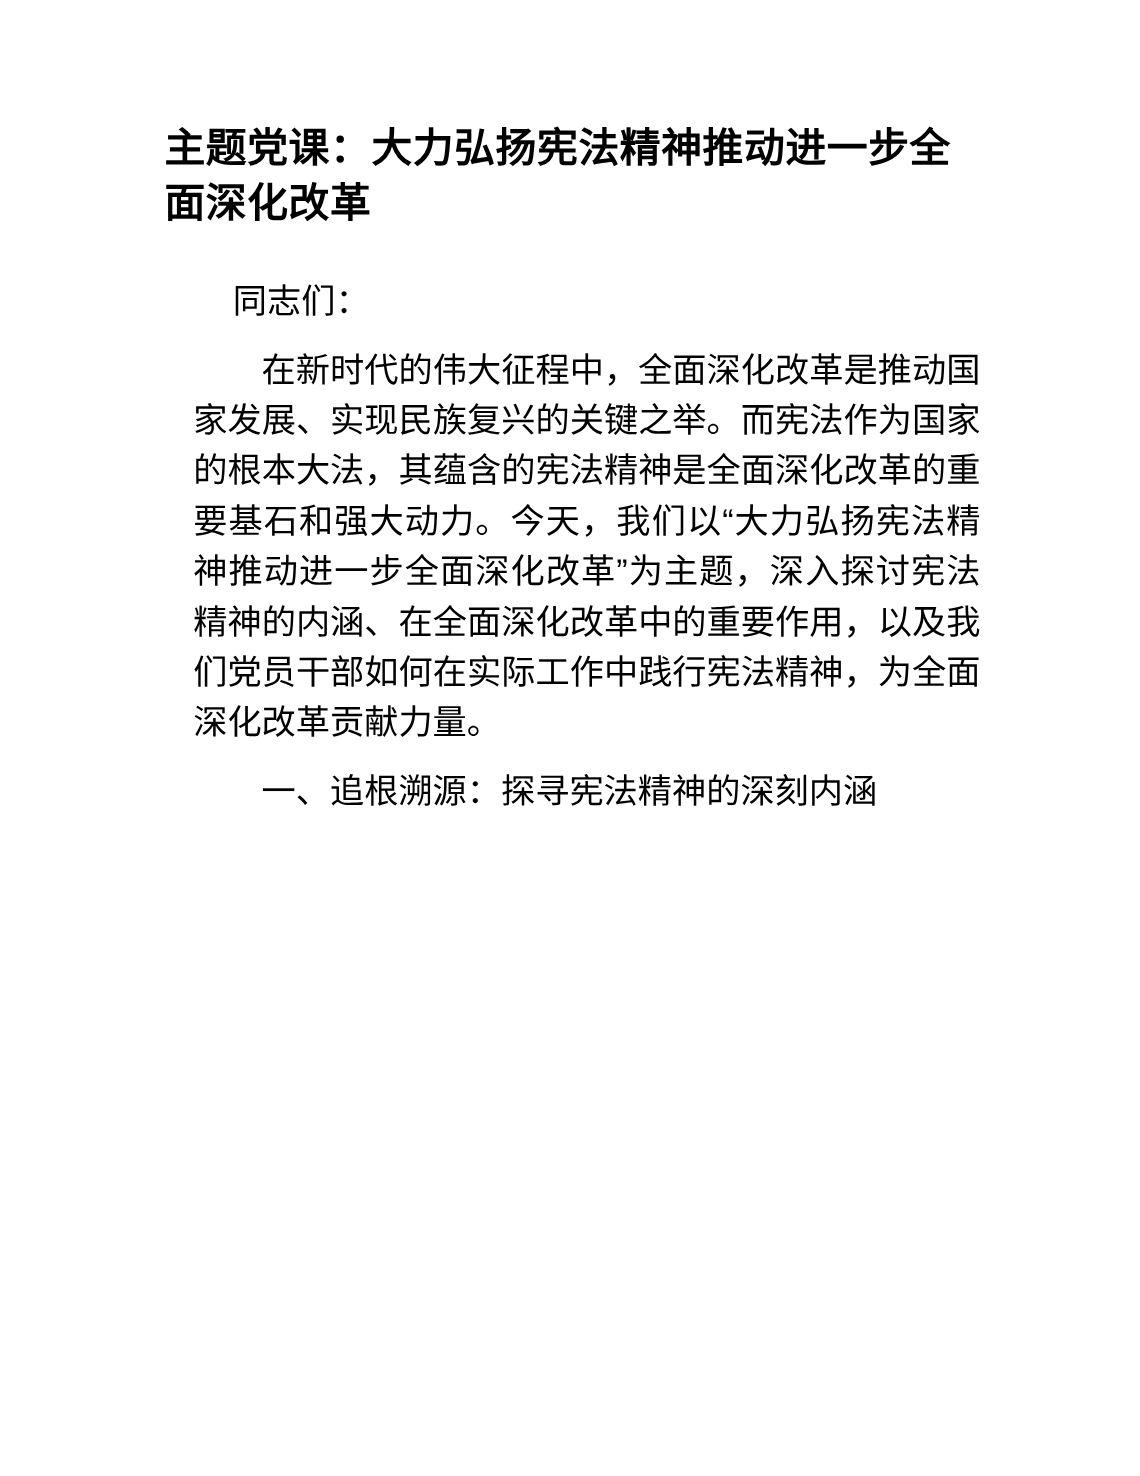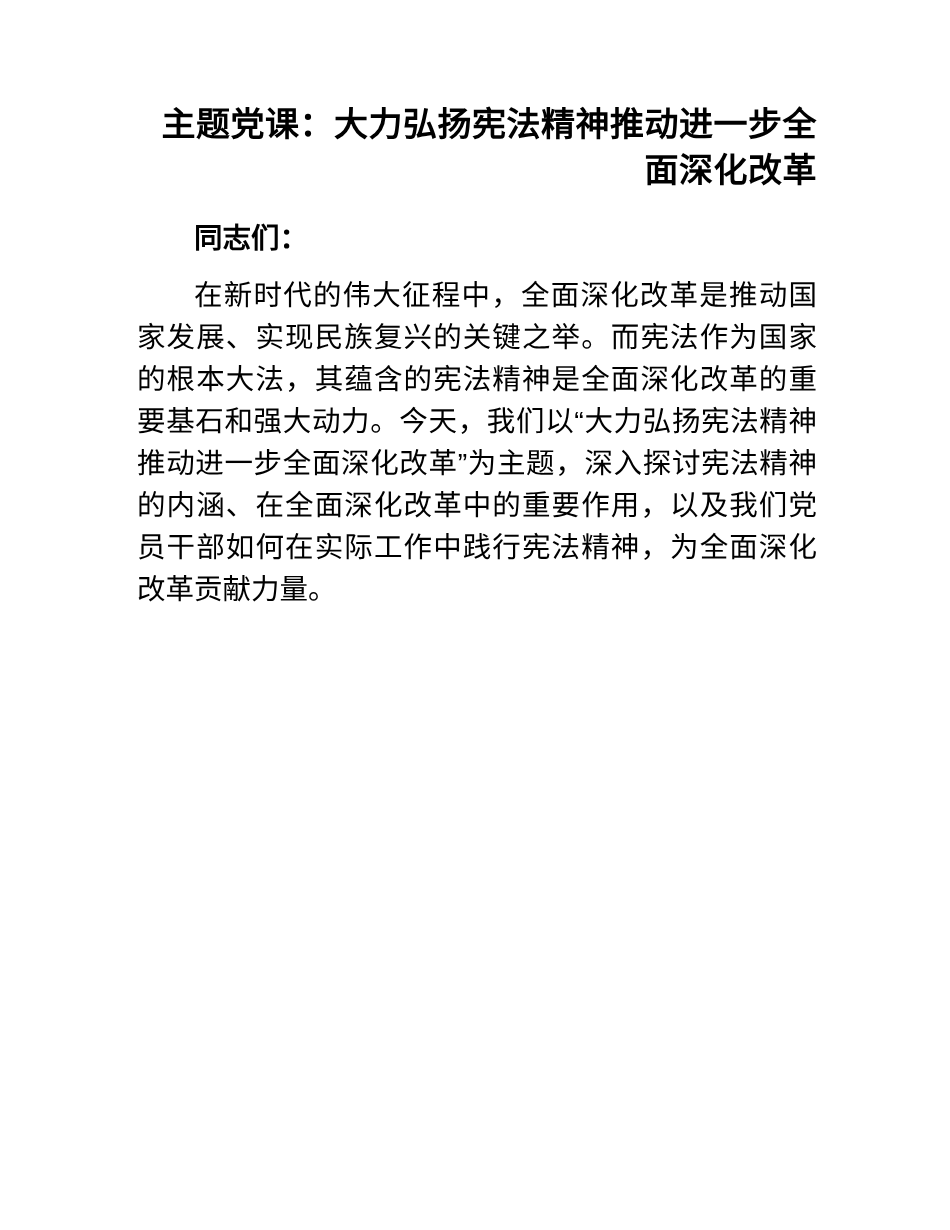--- a/index.html
+++ b/index.html
@@ -31,54 +31,55 @@
     width: 680px;
   }
 
   
   .doc-title {
     margin: 0;
     padding-top: 101px;
     font-size: 34px;
     line-height: 46px;
     font-weight: bold;
-    text-align: right;
+    text-align: left;
     letter-spacing: 0.5px;
     word-break: break-all;
   }
 
   
   .para {
     margin: 0;
     font-size: 28.5px;
     line-height: 42px;
     text-align: justify;
     text-justify: inter-ideograph;
     text-indent: 2em;
     word-break: break-all;
     letter-spacing: 0;
   }
 
-  .para.gap-salutation { margin-top: 24px; font-weight: bold; }
-  .para.gap-normal     { margin-top: 15px; }
+  .para.gap-salutation { margin-top: 38px; }
+  .para.gap-normal     { margin-top: 15px; margin-left: 24px; }
 
   
   .page-tail {
     height: 1px;
   }
 </style>
 </head>
 <body>
 
 <div class="page">
   <div class="doc-body">
 
     <h1 class="doc-title">主题党课：大力弘扬宪法精神推动进一步全面深化改革</h1>
 
     <p class="para gap-salutation">同志们：</p>
 
     <p class="para gap-normal">在新时代的伟大征程中，全面深化改革是推动国家发展、实现民族复兴的关键之举。而宪法作为国家的根本大法，其蕴含的宪法精神是全面深化改革的重要基石和强大动力。今天，我们以“大力弘扬宪法精神推动进一步全面深化改革”为主题，深入探讨宪法精神的内涵、在全面深化改革中的重要作用，以及我们党员干部如何在实际工作中践行宪法精神，为全面深化改革贡献力量。</p>
 
+    <p class="para gap-normal">一、追根溯源：探寻宪法精神的深刻内涵</p>
 
 
     <div class="page-tail"></div>
   </div>
 </div>
 
 </body></html>

